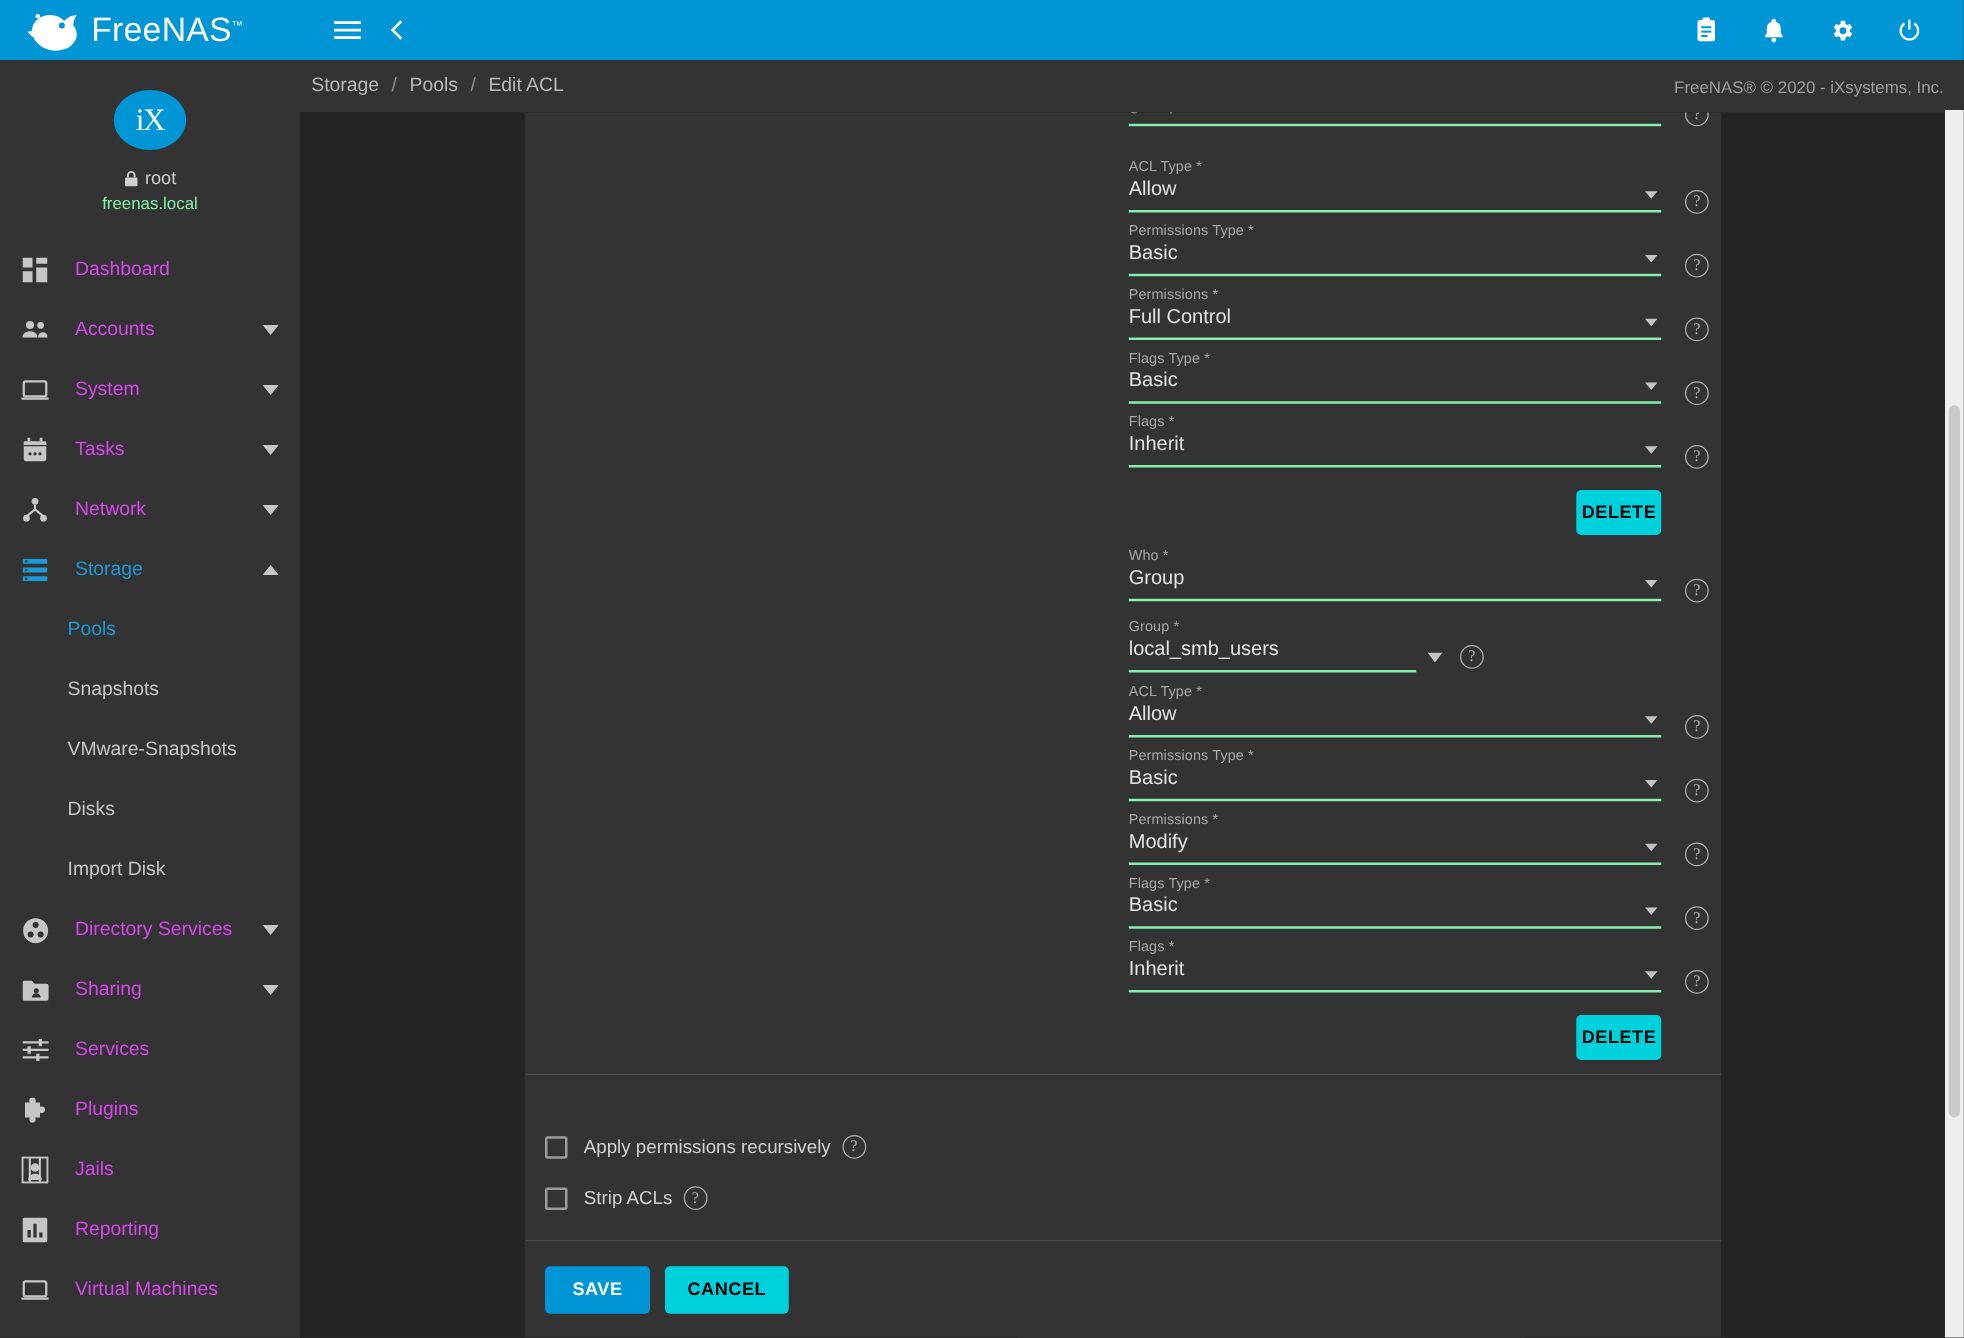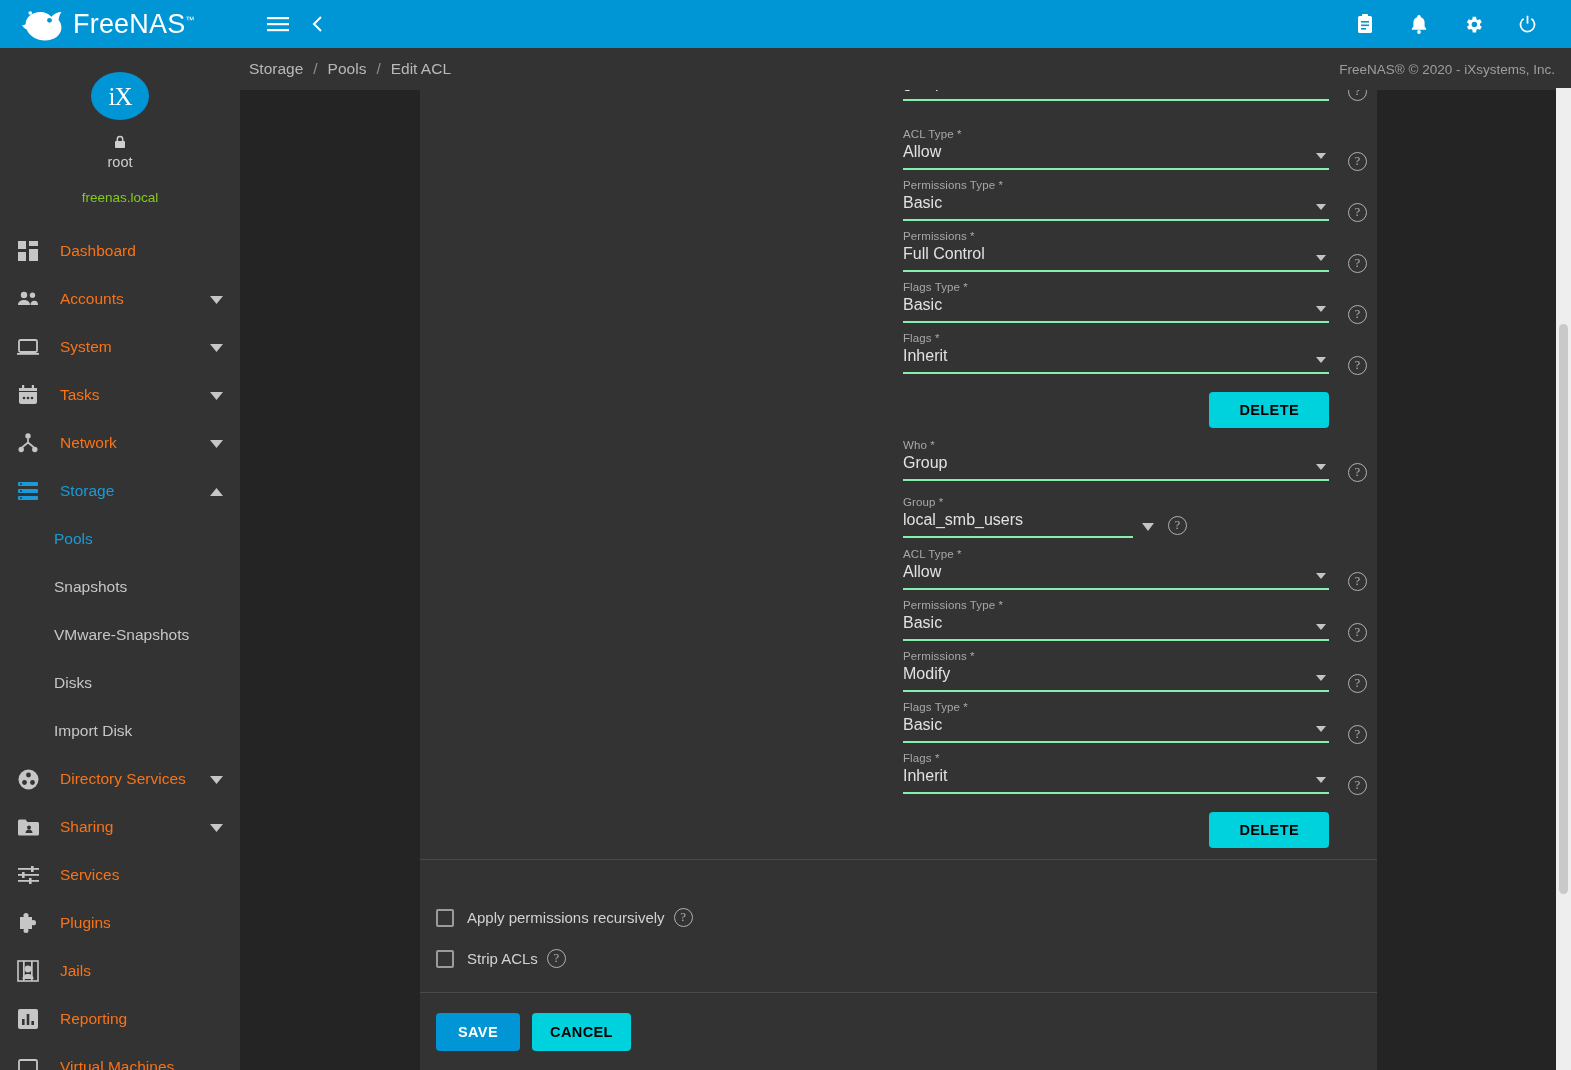--- a/index.html
+++ b/index.html
@@ -57,28 +57,28 @@
     width: 58px; height: 48px; margin: 0 auto; border-radius: 50%;
     background: #0095d5; position: relative;
     display: flex; align-items: center; justify-content: center;
   }
   .ix-oval span {
     color: #fff; font-size: 25px; font-family: "Liberation Serif", serif;
     letter-spacing: -1px; line-height: 1;
   }
   .user-line {
     margin-top: 15px; font-size: 14.5px; color: #cfcfcf;
-    display: flex; align-items: center; justify-content: center; gap: 5px; flex-direction: column;
-  }
-  .host-line { margin-top: 20px; font-size: 13.5px; color: #84cc16; }
+    display: flex; align-items: center; justify-content: center; gap: 5px;
+  }
+  .host-line { margin-top: 4px; font-size: 13.5px; color: #86efac; }
 
   .nav { margin-top: 22px; }
   .nav-item {
     height: 48px; display: flex; align-items: center;
-    padding-left: 13px; cursor: pointer; color: #f97316; font-size: 15.5px;
+    padding-left: 13px; cursor: pointer; color: #d946ef; font-size: 15.5px;
   }
   .nav-item .ni-icon {
     width: 30px; height: 24px; display: flex; align-items: center;
     justify-content: center; margin-right: 17px; flex: none;
   }
   .nav-item .ni-label { flex: 1; }
   .nav-item .ni-caret { margin-right: 17px; }
   .nav-item.active { color: #1a9bd7; }
   .nav-sub {
     height: 48px; display: flex; align-items: center;
@@ -129,21 +129,21 @@
   }
 
   .delete-row { position: relative; height: 56px; }
   .btn {
     font-size: 14.5px; font-weight: bold; letter-spacing: .4px;
     border: none; border-radius: 4px; cursor: pointer;
     font-family: "Liberation Sans", sans-serif;
   }
   .btn-delete {
     position: absolute; right: 48px; top: 9px;
-    background: #00d2dd; color: #000; padding: 10px 30px;
+    background: #00d2dd; color: #000; padding: 10px 4px;
   }
 
   .divider { height: 1px; background: #4a4a4a; }
 
   .adv { padding: 26px 0 24px 16px; }
   .adv-title { font-size: 16px; font-weight: bold; color: #dcdcdc; padding-left: 0; }
   .cb-row {
     display: flex; align-items: center; margin-top: 22px; gap: 0;
   }
   .cbox {

